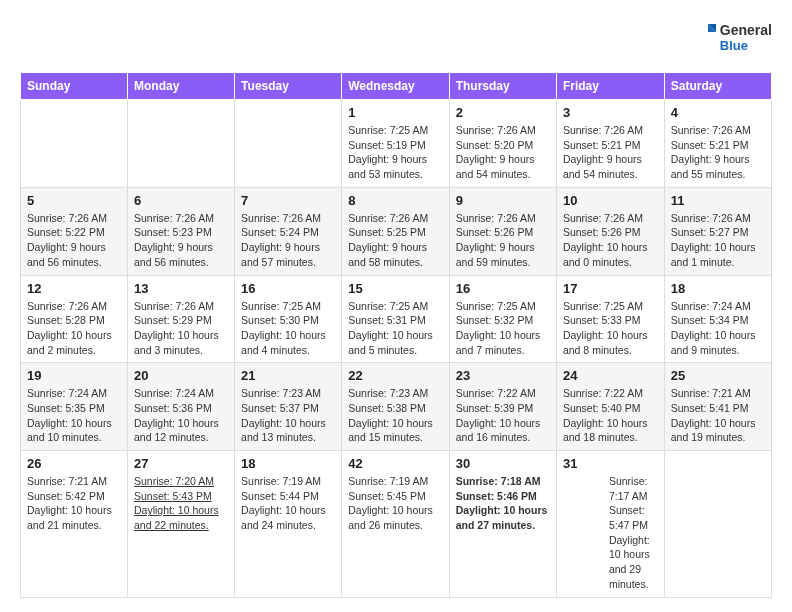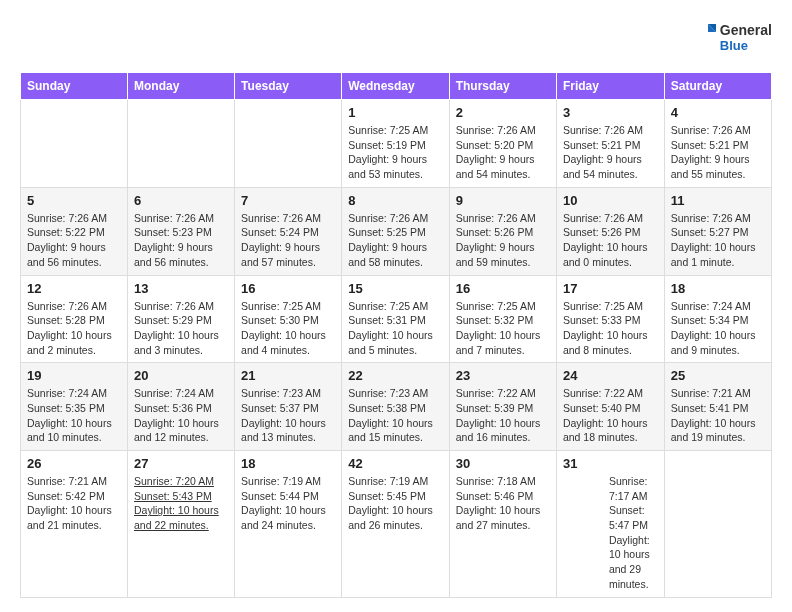--- a/index.html
+++ b/index.html
@@ -289,21 +289,21 @@
 Daylight: 10 hours and 24 minutes.</div>
         </td>
         <td>
           <div class="day-number">42</div>
           <div class="day-info" style="white-space: pre-line;">Sunrise: 7:19 AM
 Sunset: 5:45 PM
 Daylight: 10 hours and 26 minutes.</div>
         </td>
         <td>
           <div class="day-number">30</div>
-          <div class="day-info" style="white-space: pre-line;">Sunrise: 7:18 AM
+          <div class="day-info" style="white-space: pre-line; font-weight: bold;">Sunrise: 7:18 AM
 Sunset: 5:46 PM
 Daylight: 10 hours and 27 minutes.</div>
         </td>
         <td>
           <div class="day-number">31</div>
           <div class="day-info" style="white-space: pre-line; margin-left: 46px;">Sunrise: 7:17 AM
 Sunset: 5:47 PM
 Daylight: 10 hours and 29 minutes.</div>
         </td>
         <td class="empty"></td>

